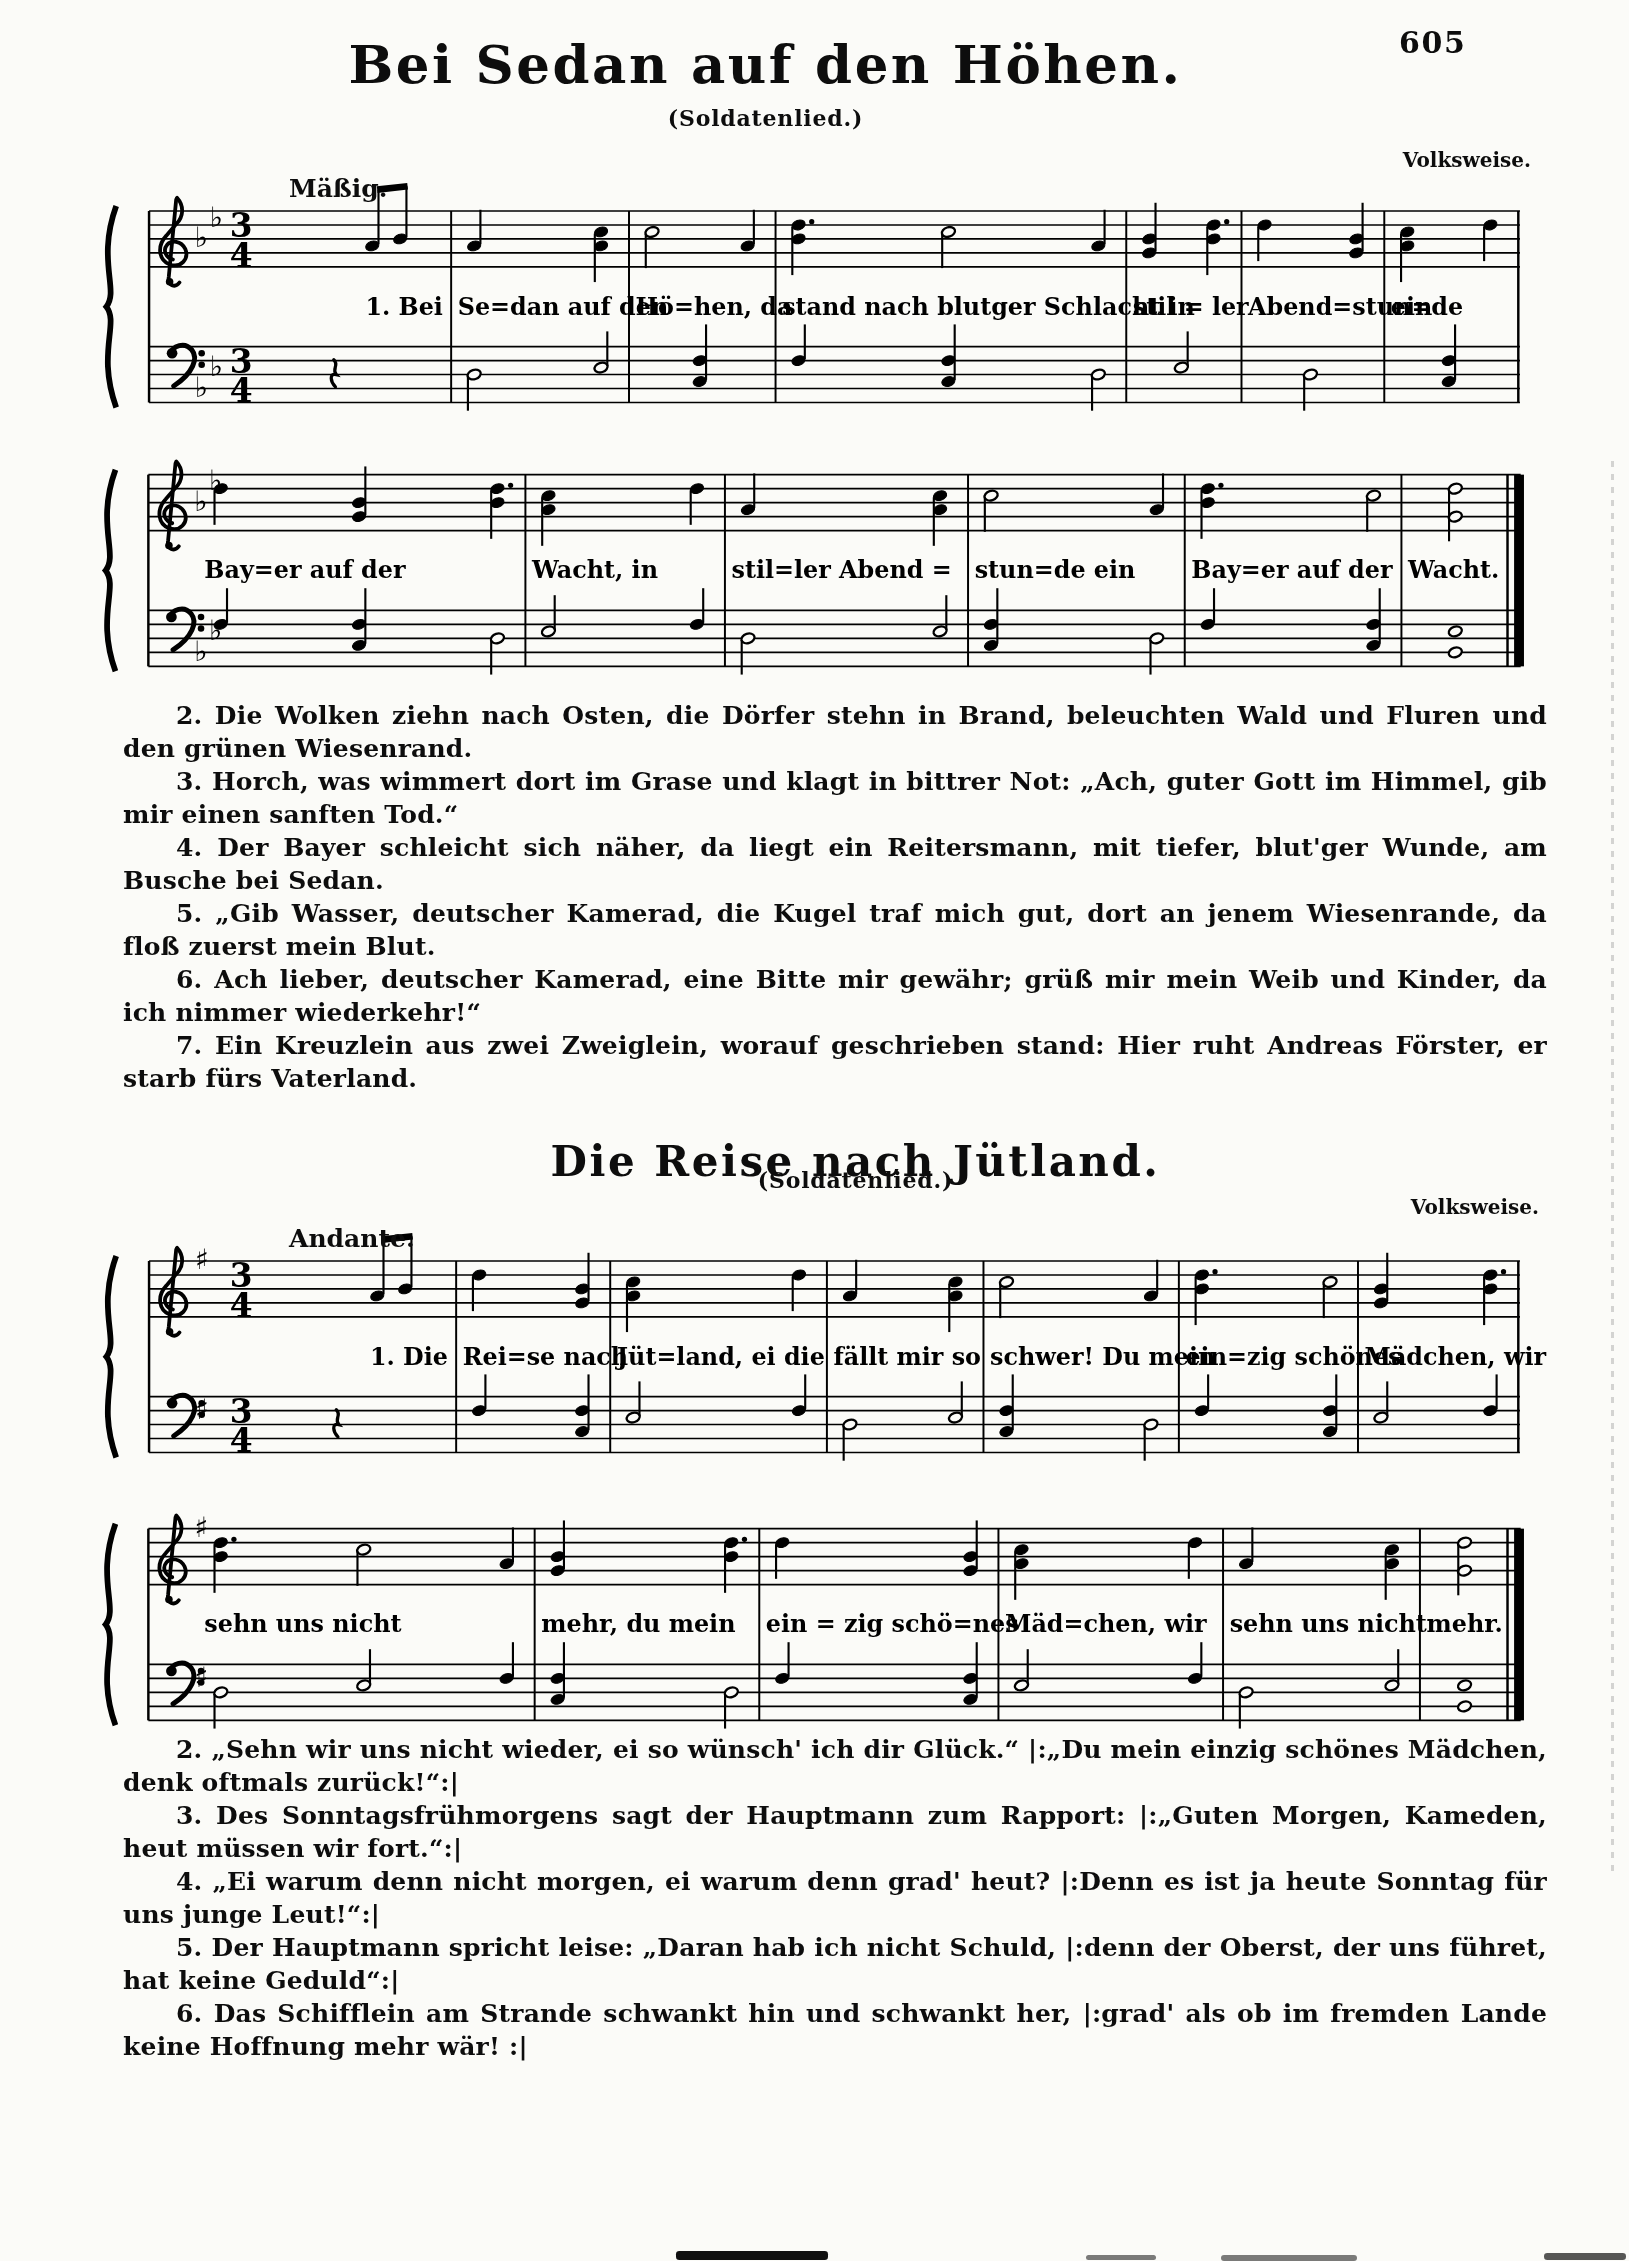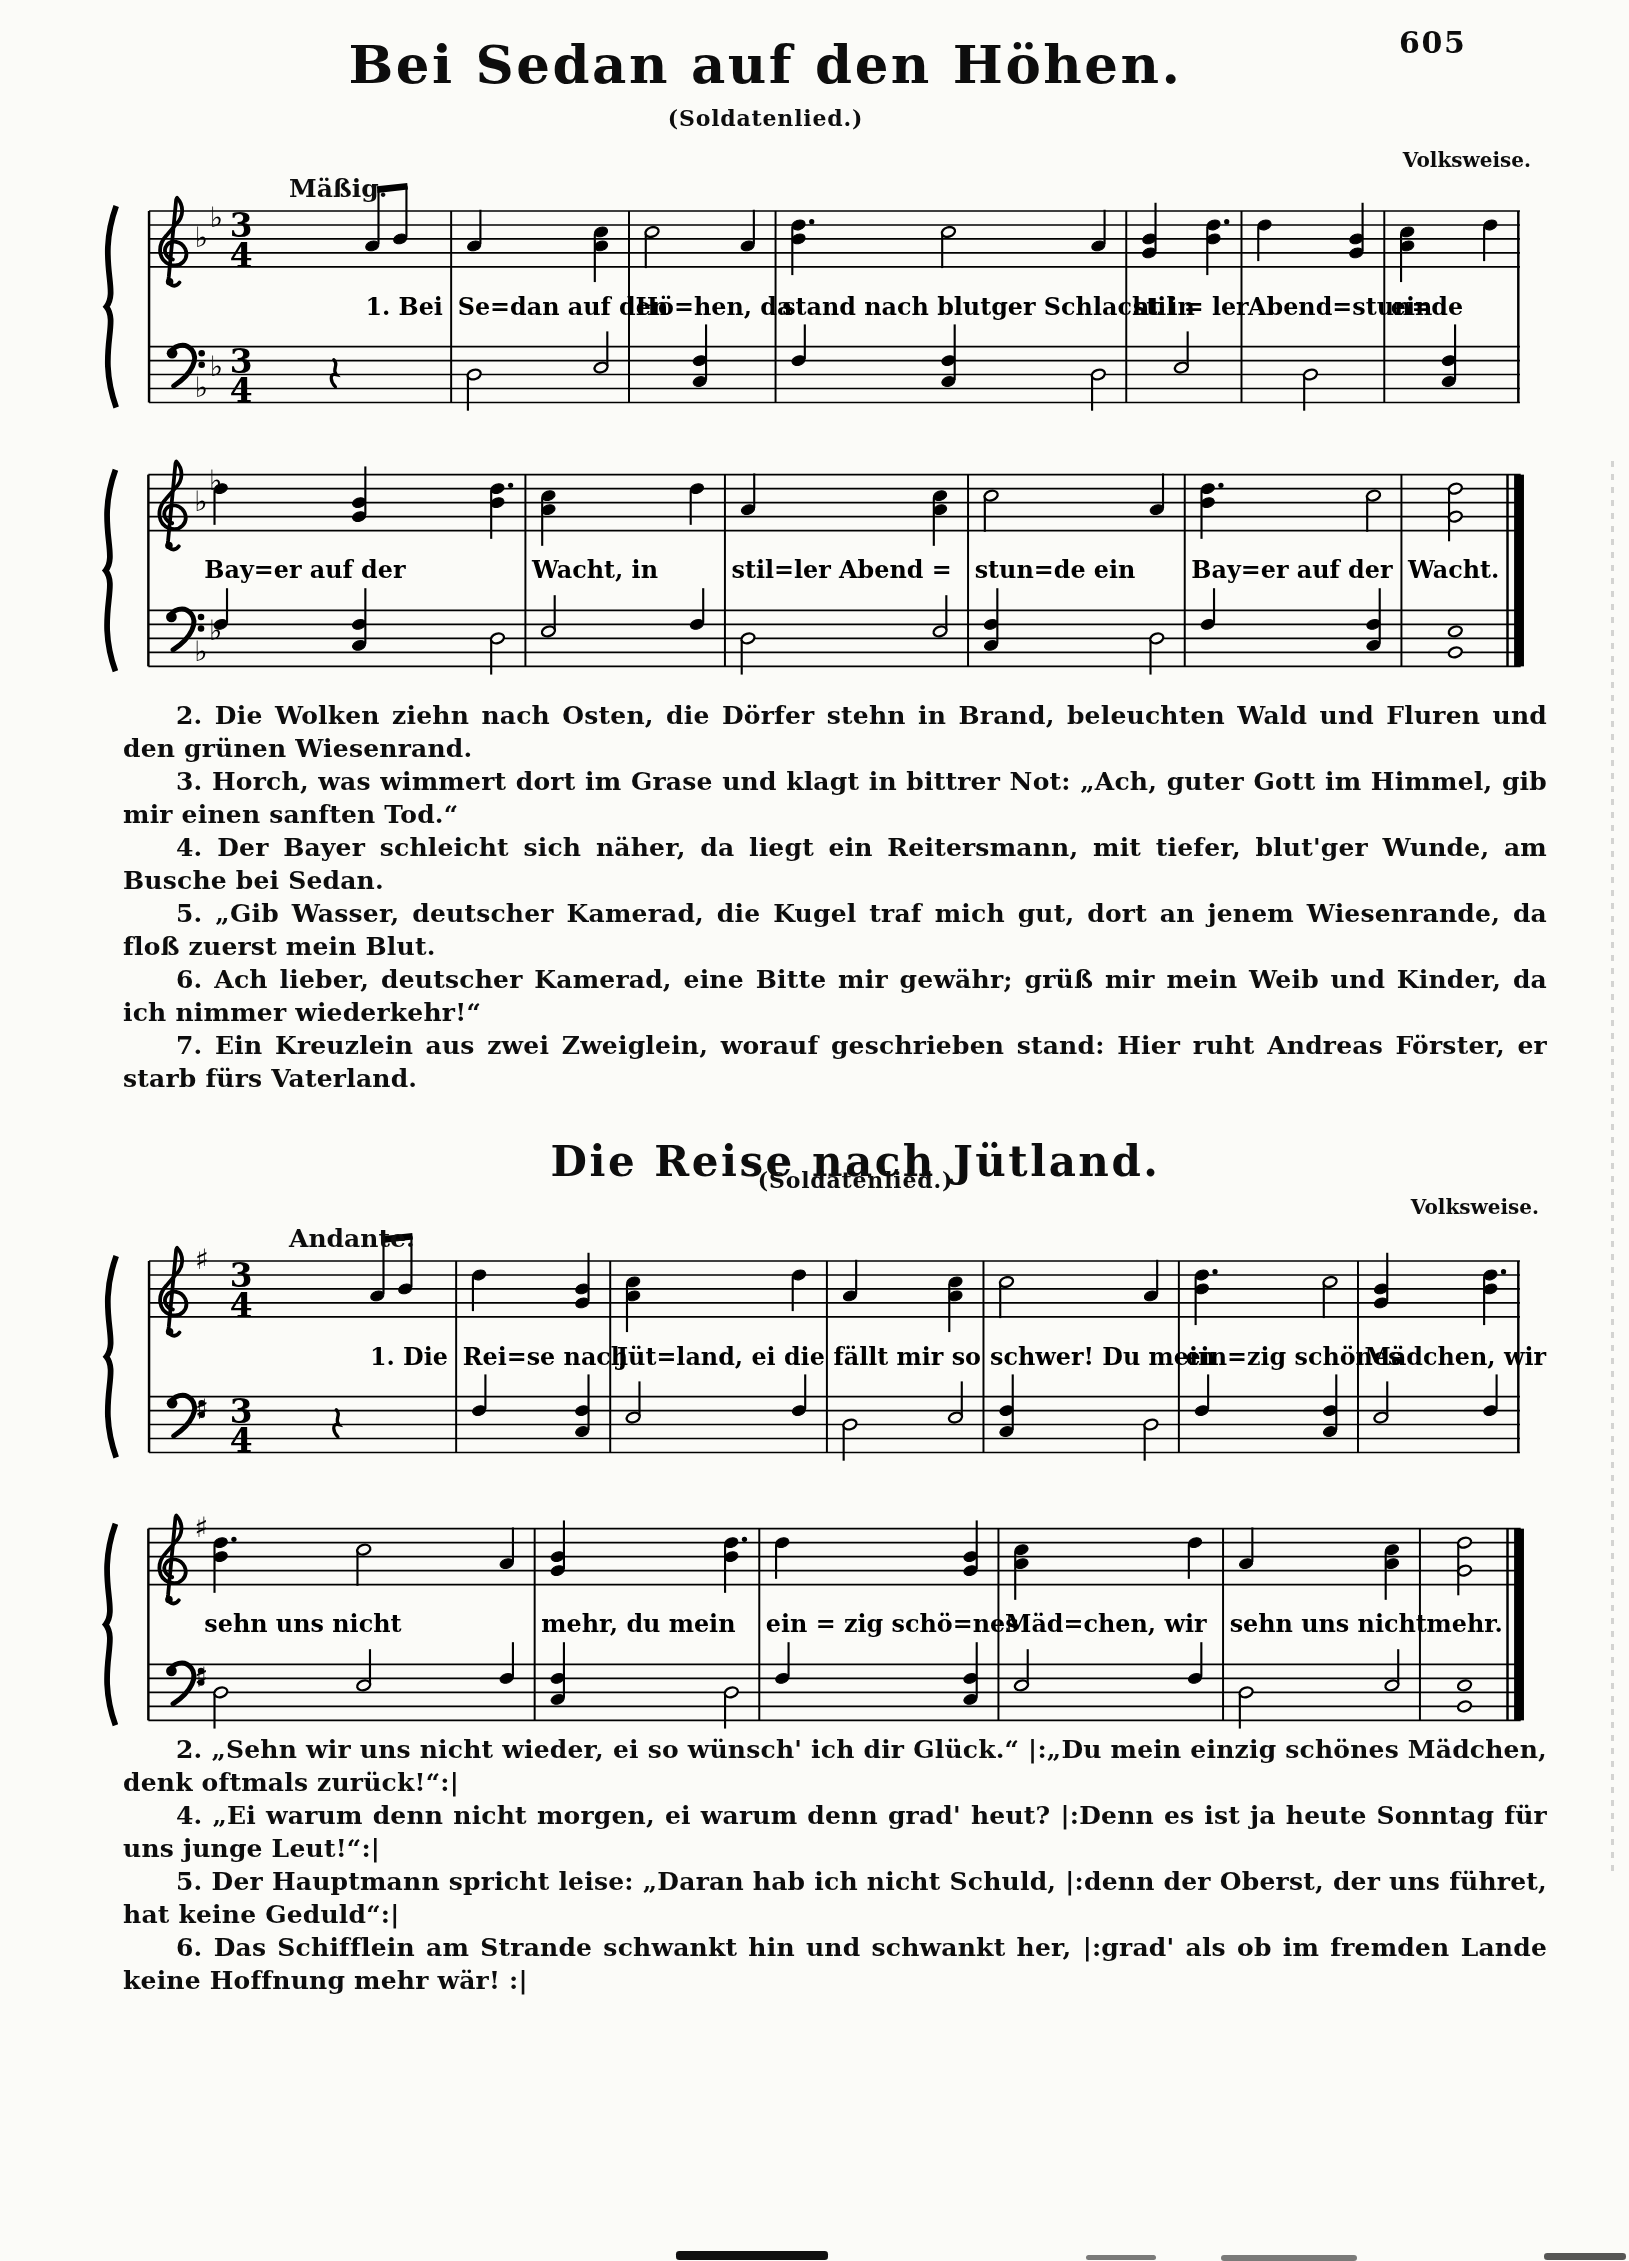--- a/index.html
+++ b/index.html
@@ -533,20 +533,21 @@
         <ellipse cx="1659.7749999999996" cy="76" rx="8.2" ry="5.7" transform="rotate(-18 1659.7749999999996 76)" fill="#fbfbf8" stroke="#000" stroke-width="2.8"></ellipse>
         <line x1="1652.1749999999997" y1="44" x2="1652.1749999999997" y2="106" stroke="#000" stroke-width="2.6"></line>
         <ellipse cx="1659.7749999999996" cy="215.5" rx="8.2" ry="5.7" transform="rotate(-18 1659.7749999999996 215.5)" fill="#fbfbf8" stroke="#000" stroke-width="2.8"></ellipse>
         <ellipse cx="1659.7749999999996" cy="241" rx="8.2" ry="5.7" transform="rotate(-18 1659.7749999999996 241)" fill="#fbfbf8" stroke="#000" stroke-width="2.8"></ellipse>
       </g>
     </svg>
   </div>
 
 <div class="abs verses" id="verses1" style="left:123px;top:1733px;width:1424px;">
     <p>2. „Sehn wir uns nicht wieder, ei so wünsch' ich dir Glück.“ |:„Du mein einzig schönes Mädchen, denk oftmals zurück!“:|</p>
+    <p>3. Des Sonntagsfrühmorgens sagt der Hauptmann zum Rapport: |:„Guten Morgen, Kameden, heut müssen wir fort.“:|</p>
     <p>4. „Ei warum denn nicht morgen, ei warum denn grad' heut? |:Denn es ist ja heute Sonntag für uns junge Leut!“:|</p>
     <p>5. Der Hauptmann spricht leise: „Daran hab ich nicht Schuld, |:denn der Oberst, der uns führet, hat keine Geduld“:|</p>
     <p>6. Das Schifflein am Strande schwankt hin und schwankt her, |:grad' als ob im fremden Lande keine Hoffnung mehr wär! :|</p>
   </div>
 
 <div class="artifact" style="left:676px;top:2251px;width:152px;height:9px;"></div>
 <div class="artifact" style="left:1086px;top:2255px;width:70px;height:5px;opacity:.55;"></div>
 <div class="artifact" style="left:1221px;top:2255px;width:136px;height:5.8px;opacity:.55;"></div>
 <div class="artifact" style="left:1544px;top:2253px;width:82px;height:6.6px;opacity:.7;"></div>
 <div class="edge-dots" style="left:1611px;top:461px;height:1415px;"></div>

